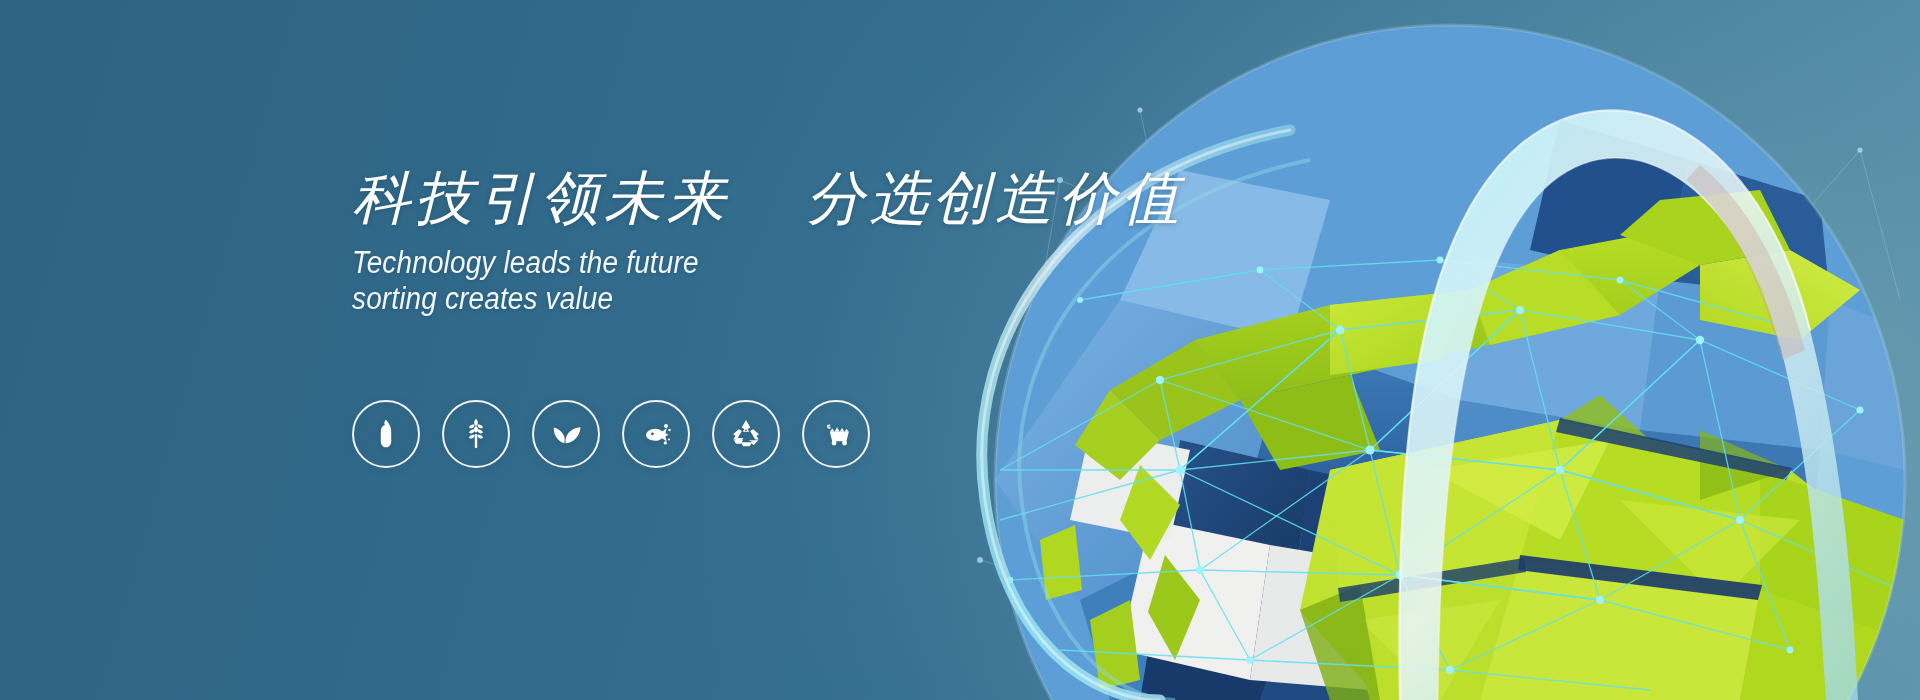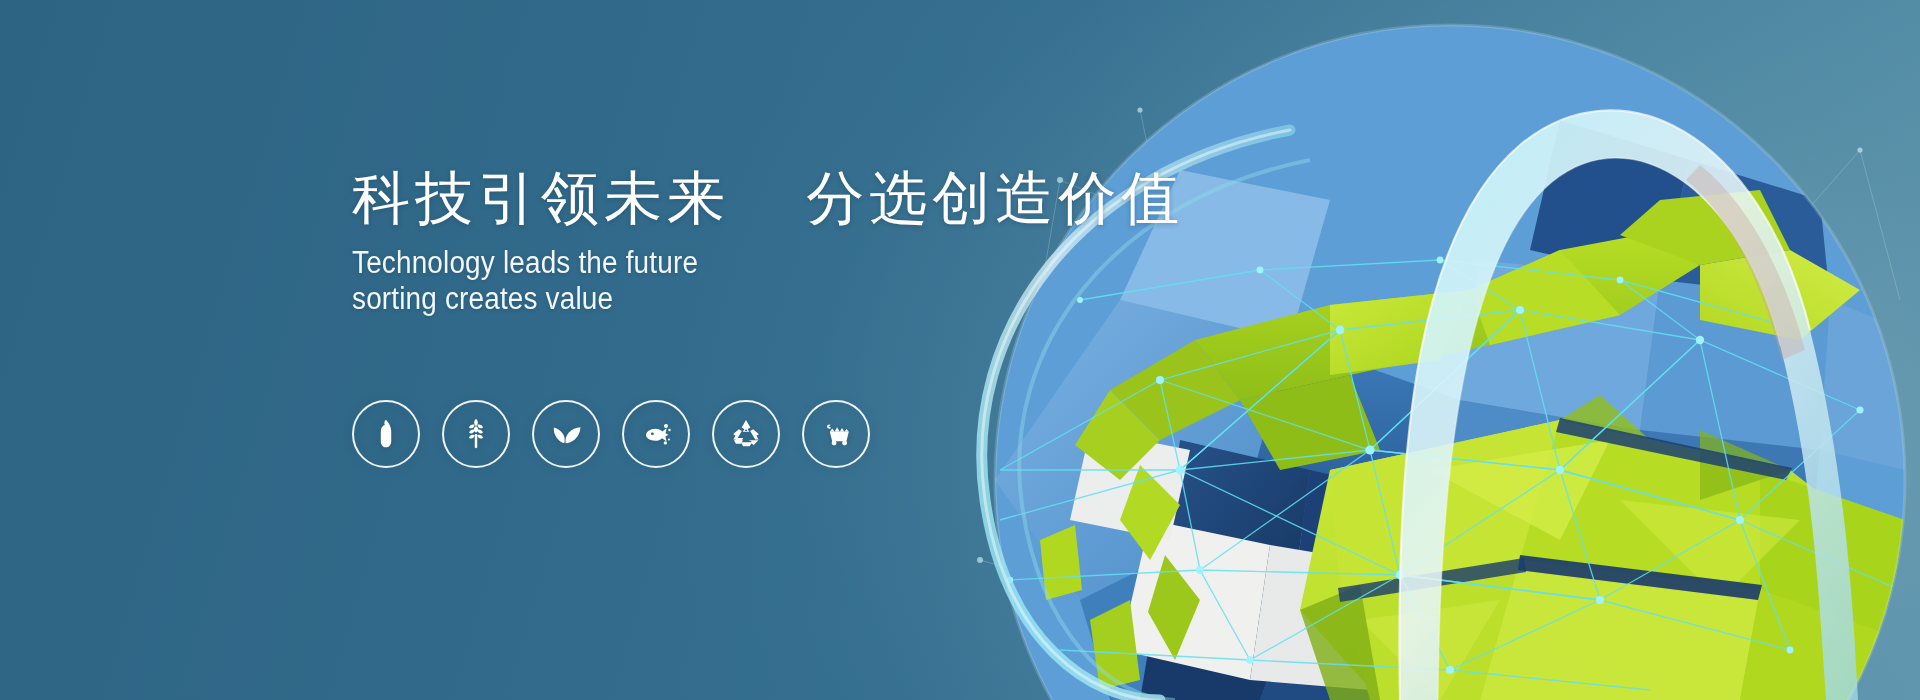--- a/index.html
+++ b/index.html
@@ -20,20 +20,21 @@
 
   
   .layer { position:absolute; inset:0; }
   .layer svg { display:block; width:1920px; height:700px; }
 
   
   #text-block {
     position:absolute;
     left:352px; top:168px;
     z-index:40;
+    font-style:italic;
   }
   #headline {
     font-size:58px;
     line-height:1.05;
     color:#ffffff;
     letter-spacing:5px;
     font-weight:400;
     white-space:nowrap;
     text-shadow:0 1px 5px rgba(18,52,72,0.34);
   }

